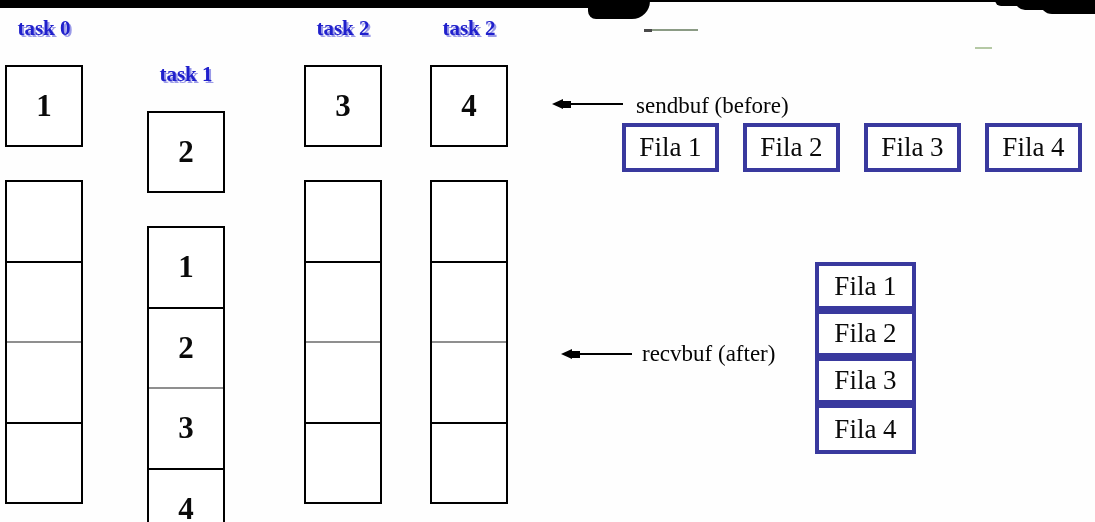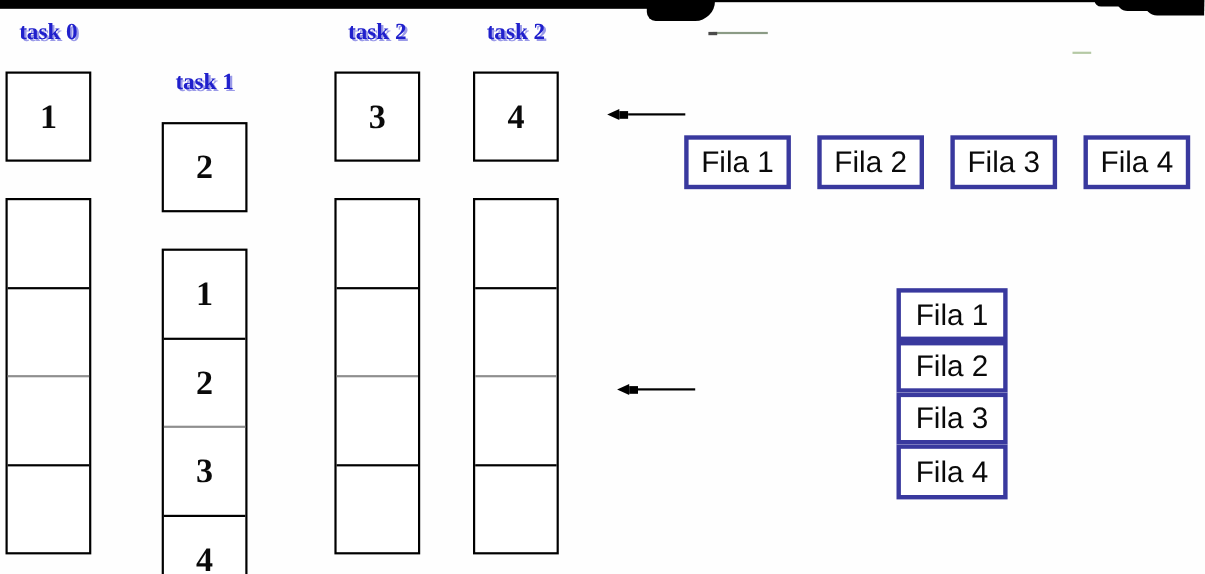--- a/index.html
+++ b/index.html
@@ -50,21 +50,21 @@
   .arrow-send{left:552px;top:98px;}
   .arrow-recv{left:561px;top:348px;}
 
   .buflabel{position:absolute;font-size:23px;color:#050505;white-space:nowrap;}
   .lbl-send{left:636px;top:93px;}
   .lbl-recv{left:642px;top:341px;}
 
   
   .fila{box-sizing:border-box;border:4px solid var(--fila_border,#39399e);background:#fff;
         display:flex;align-items:center;justify-content:center;
-        font-family:Liberation Sans, sans-serif;font-size:27px;color:#0a0a0a;}
+        font-family:Liberation Serif, serif;font-size:27px;color:#0a0a0a;}
   .frow{position:absolute;top:123px;height:49px;width:97px;}
   .f0{left:622px;} .f1{left:743px;} .f2{left:864px;} .f3{left:985px;}
 
   .fstack{position:absolute;left:815px;top:262px;width:101px;}
   .fstack .fila{width:101px;}
   .fs0{height:48px;} .fs1{height:47px;} .fs2{height:47px;} .fs3{height:50px;}
 </style>
 </head>
 <body>
 
@@ -88,20 +88,21 @@
   <div class="sbox c0">1</div>
   <div class="sbox c1">2</div>
   <div class="sbox c2">3</div>
   <div class="sbox c3">4</div>
 
   <div class="arrow arrow-send">
     <span class="tri"></span>
     <span class="blob"></span>
     <span class="shaft"></span>
   </div>
+  <div class="buflabel lbl-send">sendbuf (before)</div>
 
   <div class="fila frow f0">Fila 1</div>
   <div class="fila frow f1">Fila 2</div>
   <div class="fila frow f2">Fila 3</div>
   <div class="fila frow f3">Fila 4</div>
 
   <div class="rcol c0">
     <div class="rcell"></div>
     <div class="rcell"></div>
     <div class="rcell"></div>
@@ -124,20 +125,21 @@
     <div class="rcell"></div>
     <div class="rcell"></div>
     <div class="rcell"></div>
   </div>
 
   <div class="arrow arrow-recv">
     <span class="tri"></span>
     <span class="blob"></span>
     <span class="shaft"></span>
   </div>
+  <div class="buflabel lbl-recv">recvbuf (after)</div>
 
   <div class="fstack">
     <div class="fila fs0">Fila 1</div>
     <div class="fila fs1">Fila 2</div>
     <div class="fila fs2">Fila 3</div>
     <div class="fila fs3">Fila 4</div>
   </div>
 
 </div>
 

